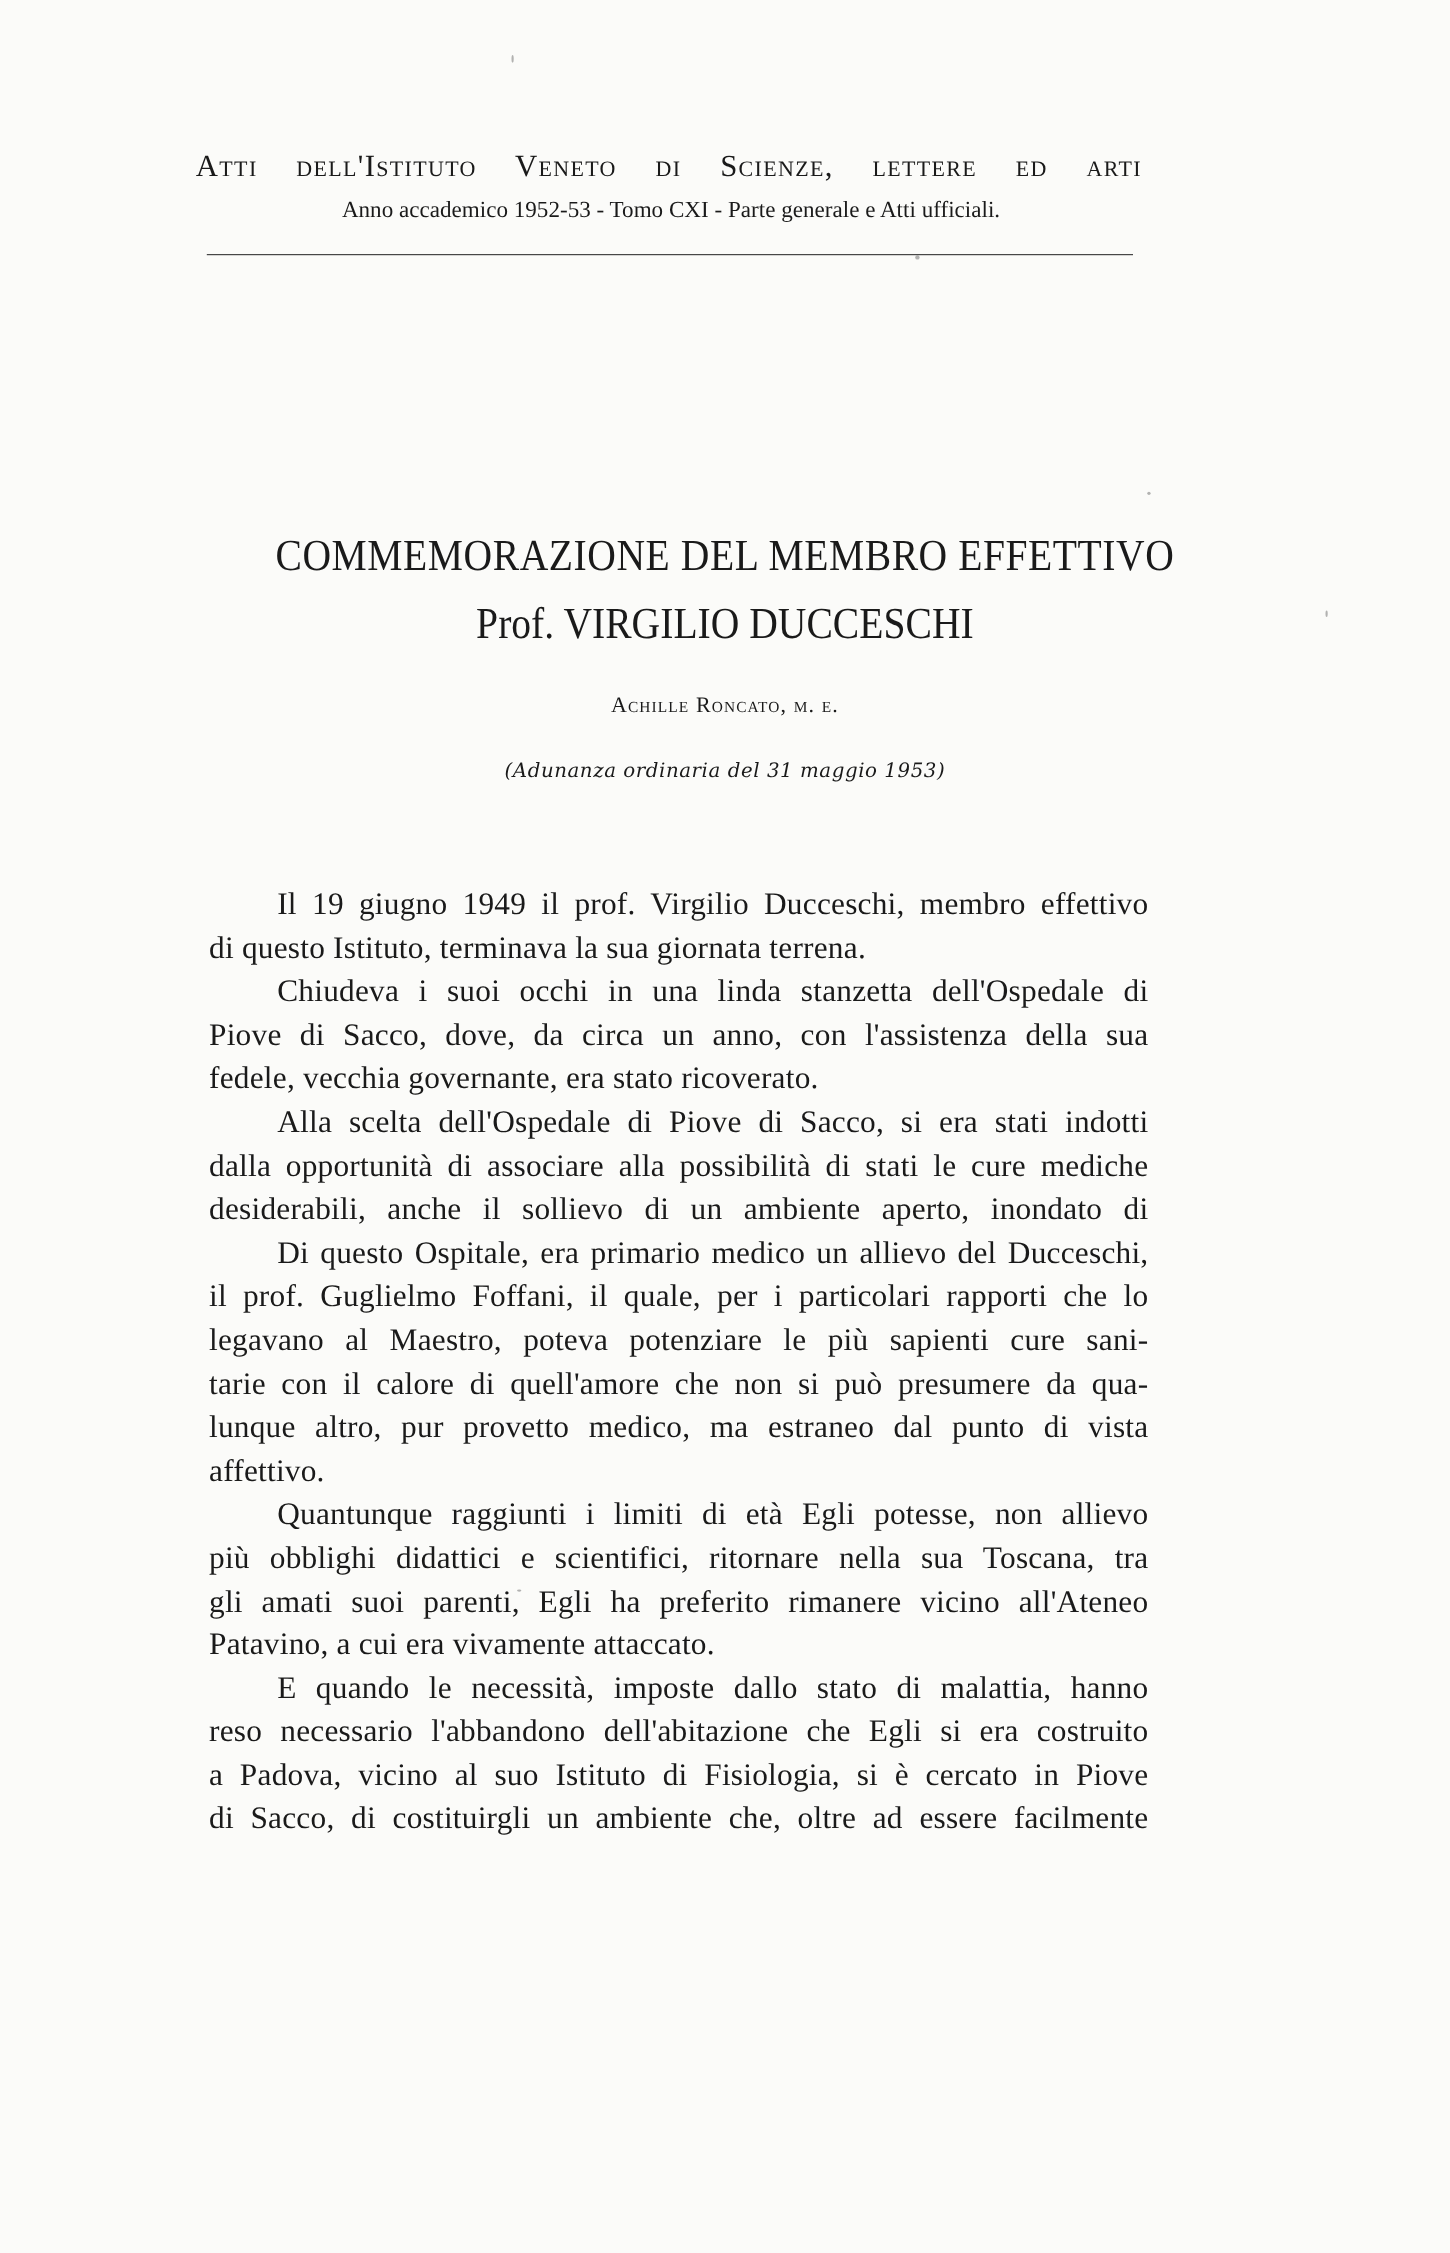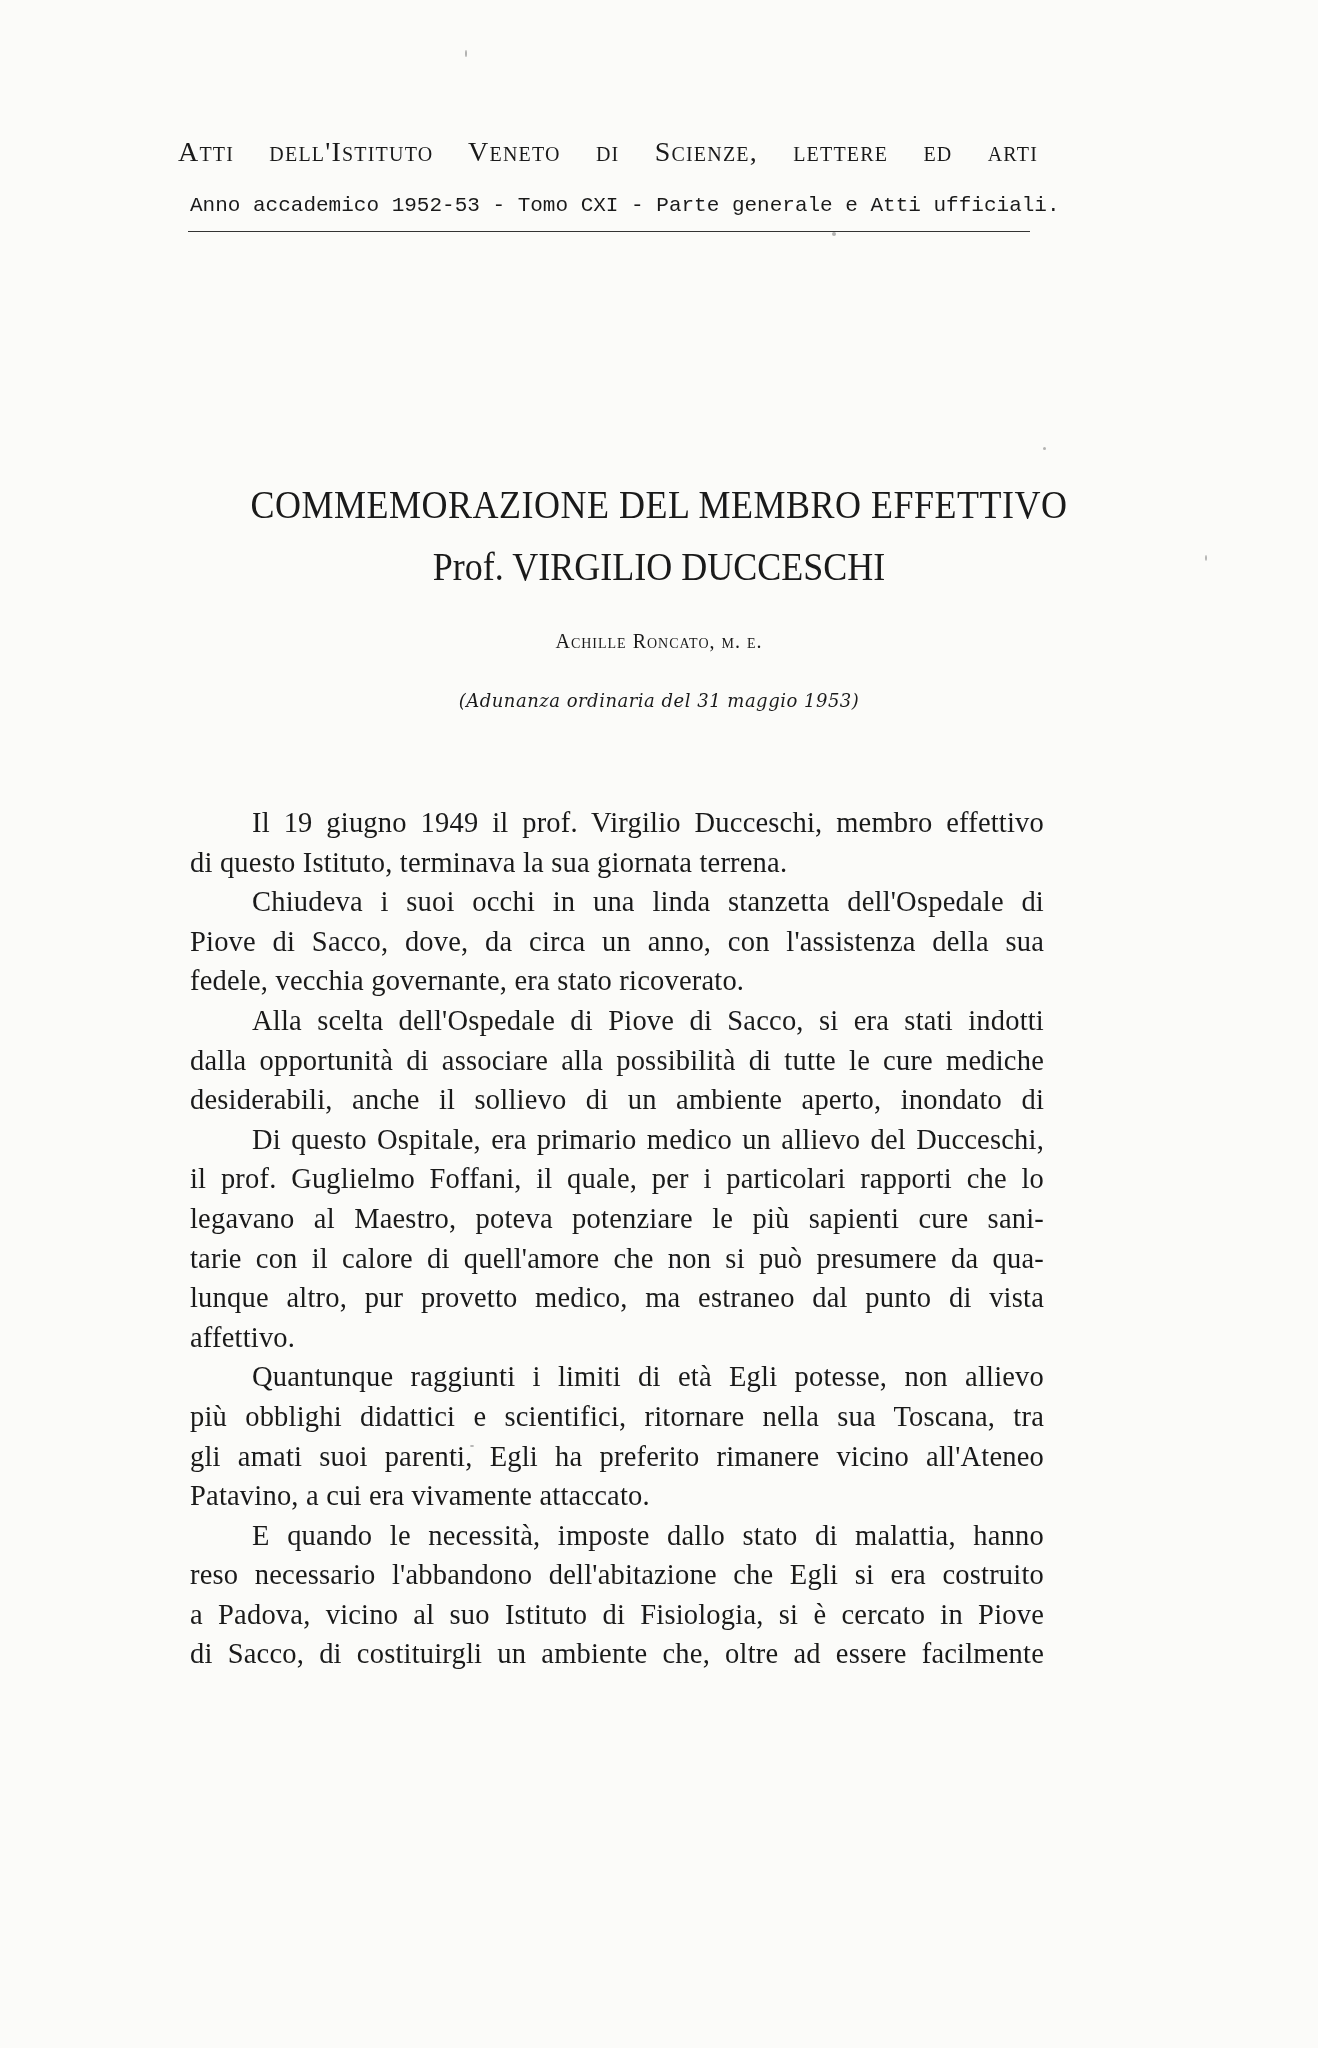--- a/index.html
+++ b/index.html
@@ -9,22 +9,21 @@
   }
   .abs { position: absolute; white-space: nowrap; }
   .center { left: 0; width: 1318px; text-align: center; }
   #journal {
     top: 136px; left: 178px; width: 860px; font-size: 28px; letter-spacing: 1.2px;
     font-variant: small-caps; text-align: justify; text-align-last: justify;
     font-family: "Liberation Serif", serif;
   }
   #issue {
     top: 178px; left: 190px; width: 840px; text-align: center; font-size: 21px;
-    font-family: Liberation Mono, monospace;
-    margin-top: 16px;
+    font-family: Liberation Serif, serif;
   }
   #rule { top: 231px; left: 188px; width: 842px; height: 0; border-top: 1.6px solid #333; }
   #title {
     top: 484px; font-size: 36px; letter-spacing: 0.5px;
     font-family: "Liberation Serif", serif; transform: scaleY(1.12);
   }
   #subject {
     top: 546px; font-size: 36px; font-family: "Liberation Serif", serif; transform: scaleY(1.12);
   }
   #author {
@@ -54,21 +53,21 @@
 <div class="abs center" id="author">Achille Roncato, m. e.</div>
 <div class="abs center" id="meeting">(Adunanza ordinaria del 31 maggio 1953)</div>
 
 <div id="body-text">
     <span class="line indent">Il 19 giugno 1949 il prof. Virgilio Ducceschi, membro effettivo</span>
     <span class="line last">di questo Istituto, terminava la sua giornata terrena.</span>
     <span class="line indent">Chiudeva i suoi occhi in una linda stanzetta dell'Ospedale di</span>
     <span class="line">Piove di Sacco, dove, da circa un anno, con l'assistenza della sua</span>
     <span class="line last">fedele, vecchia governante, era stato ricoverato.</span>
     <span class="line indent">Alla scelta dell'Ospedale di Piove di Sacco, si era stati indotti</span>
-    <span class="line">dalla opportunità di associare alla possibilità di tutte le cure mediche</span>
+    <span class="line">dalla opportunità di associare alla possibilità di stati le cure mediche</span>
     <span class="line">desiderabili, anche il sollievo di un ambiente aperto, inondato di</span>
     <span class="line indent">Di questo Ospitale, era primario medico un allievo del Ducceschi,</span>
     <span class="line">il prof. Guglielmo Foffani, il quale, per i particolari rapporti che lo</span>
     <span class="line">legavano al Maestro, poteva potenziare le più sapienti cure sani-</span>
     <span class="line">tarie con il calore di quell'amore che non si può presumere da qua-</span>
     <span class="line">lunque altro, pur provetto medico, ma estraneo dal punto di vista</span>
     <span class="line last">affettivo.</span>
     <span class="line indent">Quantunque raggiunti i limiti di età Egli potesse, non allievo</span>
     <span class="line">più obblighi didattici e scientifici, ritornare nella sua Toscana, tra</span>
     <span class="line">gli amati suoi parenti, Egli ha preferito rimanere vicino all'Ateneo</span>

